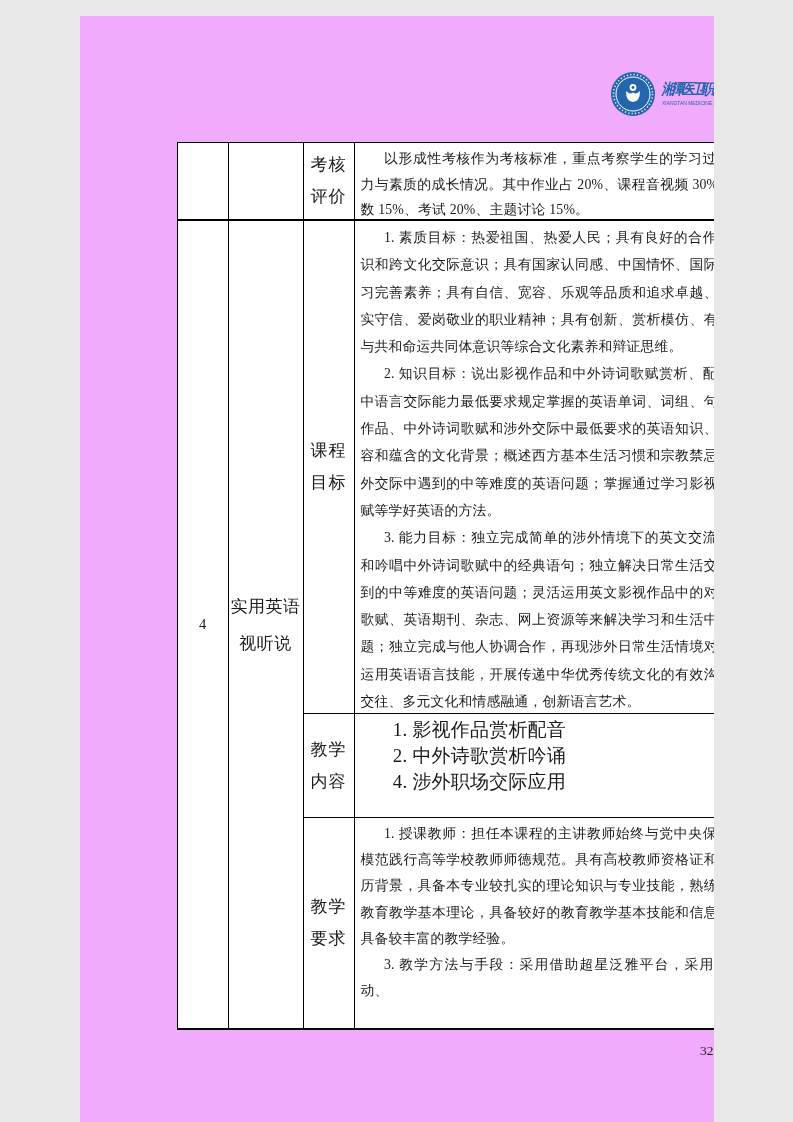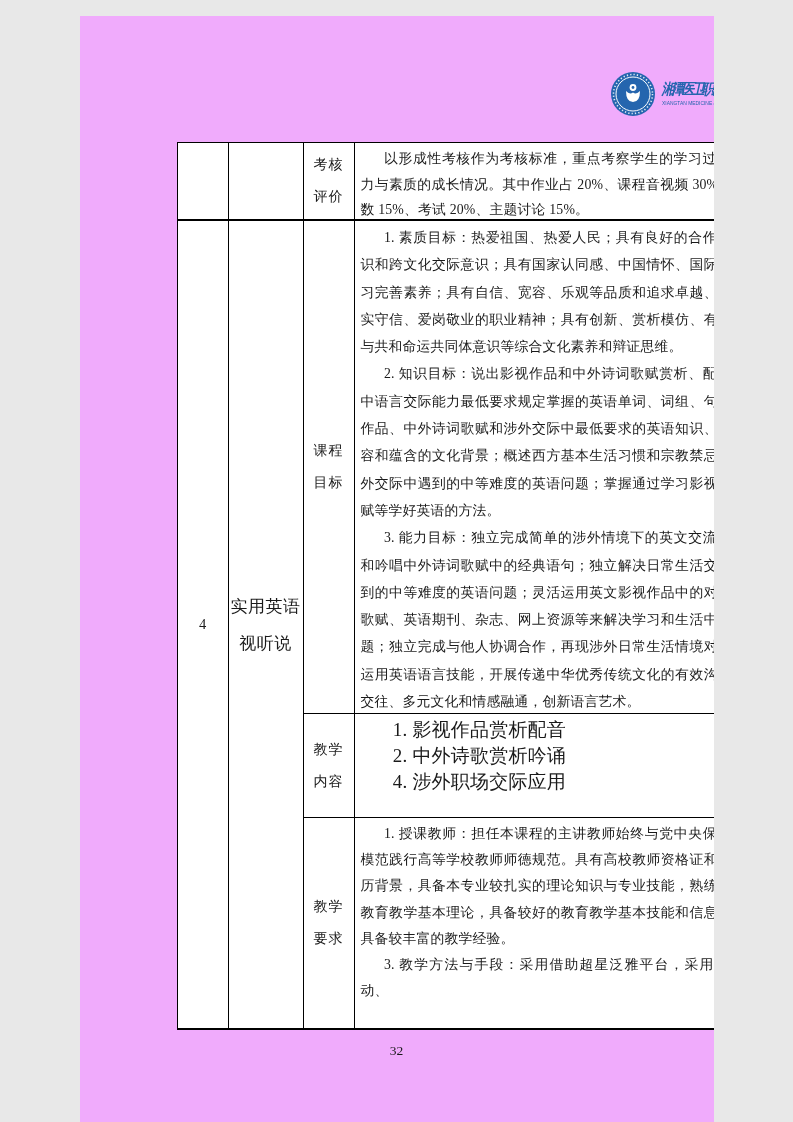--- a/index.html
+++ b/index.html
@@ -46,39 +46,39 @@
   .c-name  { width:75px; border-right:1px solid #000; display:flex; flex-direction:column; align-items:center; justify-content:center; }
   .c-label { width:51px; border-right:1px solid #000; display:flex; flex-direction:column; align-items:center; justify-content:center; }
   .c-body  { flex:1; padding:3px 6px 16px 6px; overflow:hidden; }
 
   .rcol { flex:1; display:flex; flex-direction:column; overflow:hidden; }
   .sec  { display:flex; border-bottom:1px solid #000; }
   .sec-goals   { height:493px; }
   .sec-content { height:104px; }
   .sec-req     { flex:1; border-bottom:none; overflow:hidden; }
 
-  .lbl-line { font-size:14px; line-height:32px; letter-spacing:1px; }
+  .lbl-line { font-size:17px; line-height:32px; letter-spacing:1px; }
   .idx-num  { font-size:14.5px; }
   .name-line { font-size:17px; line-height:37px; letter-spacing:0.5px; }
 
   .para {
     font-size:13.8px;
     text-align:justify;
     text-indent:1.7em;
     letter-spacing:0.2px;
   }
   .lh-a    .para { line-height:25.5px; }
   .lh-goal .para { line-height:27.3px; }
   .lh-req  .para { line-height:26.2px; }
   .li-line { font-size:19px; line-height:26px; text-indent:1.7em; letter-spacing:0.2px; }
 
   
   .pageno {
     position:absolute; left:0; right:0; top:1027px;
-    text-align:center; font-size:13.5px; color:#1a1a1a;
+    text-align:right; font-size:13.5px; color:#1a1a1a;
   }
 </style>
 </head>
 <body>
 
 <div class="page">
 
   <div class="logo">
     <svg class="logo-badge" viewBox="0 0 46 46">
       <circle cx="23" cy="23" r="22" fill="#2565ae"></circle>

